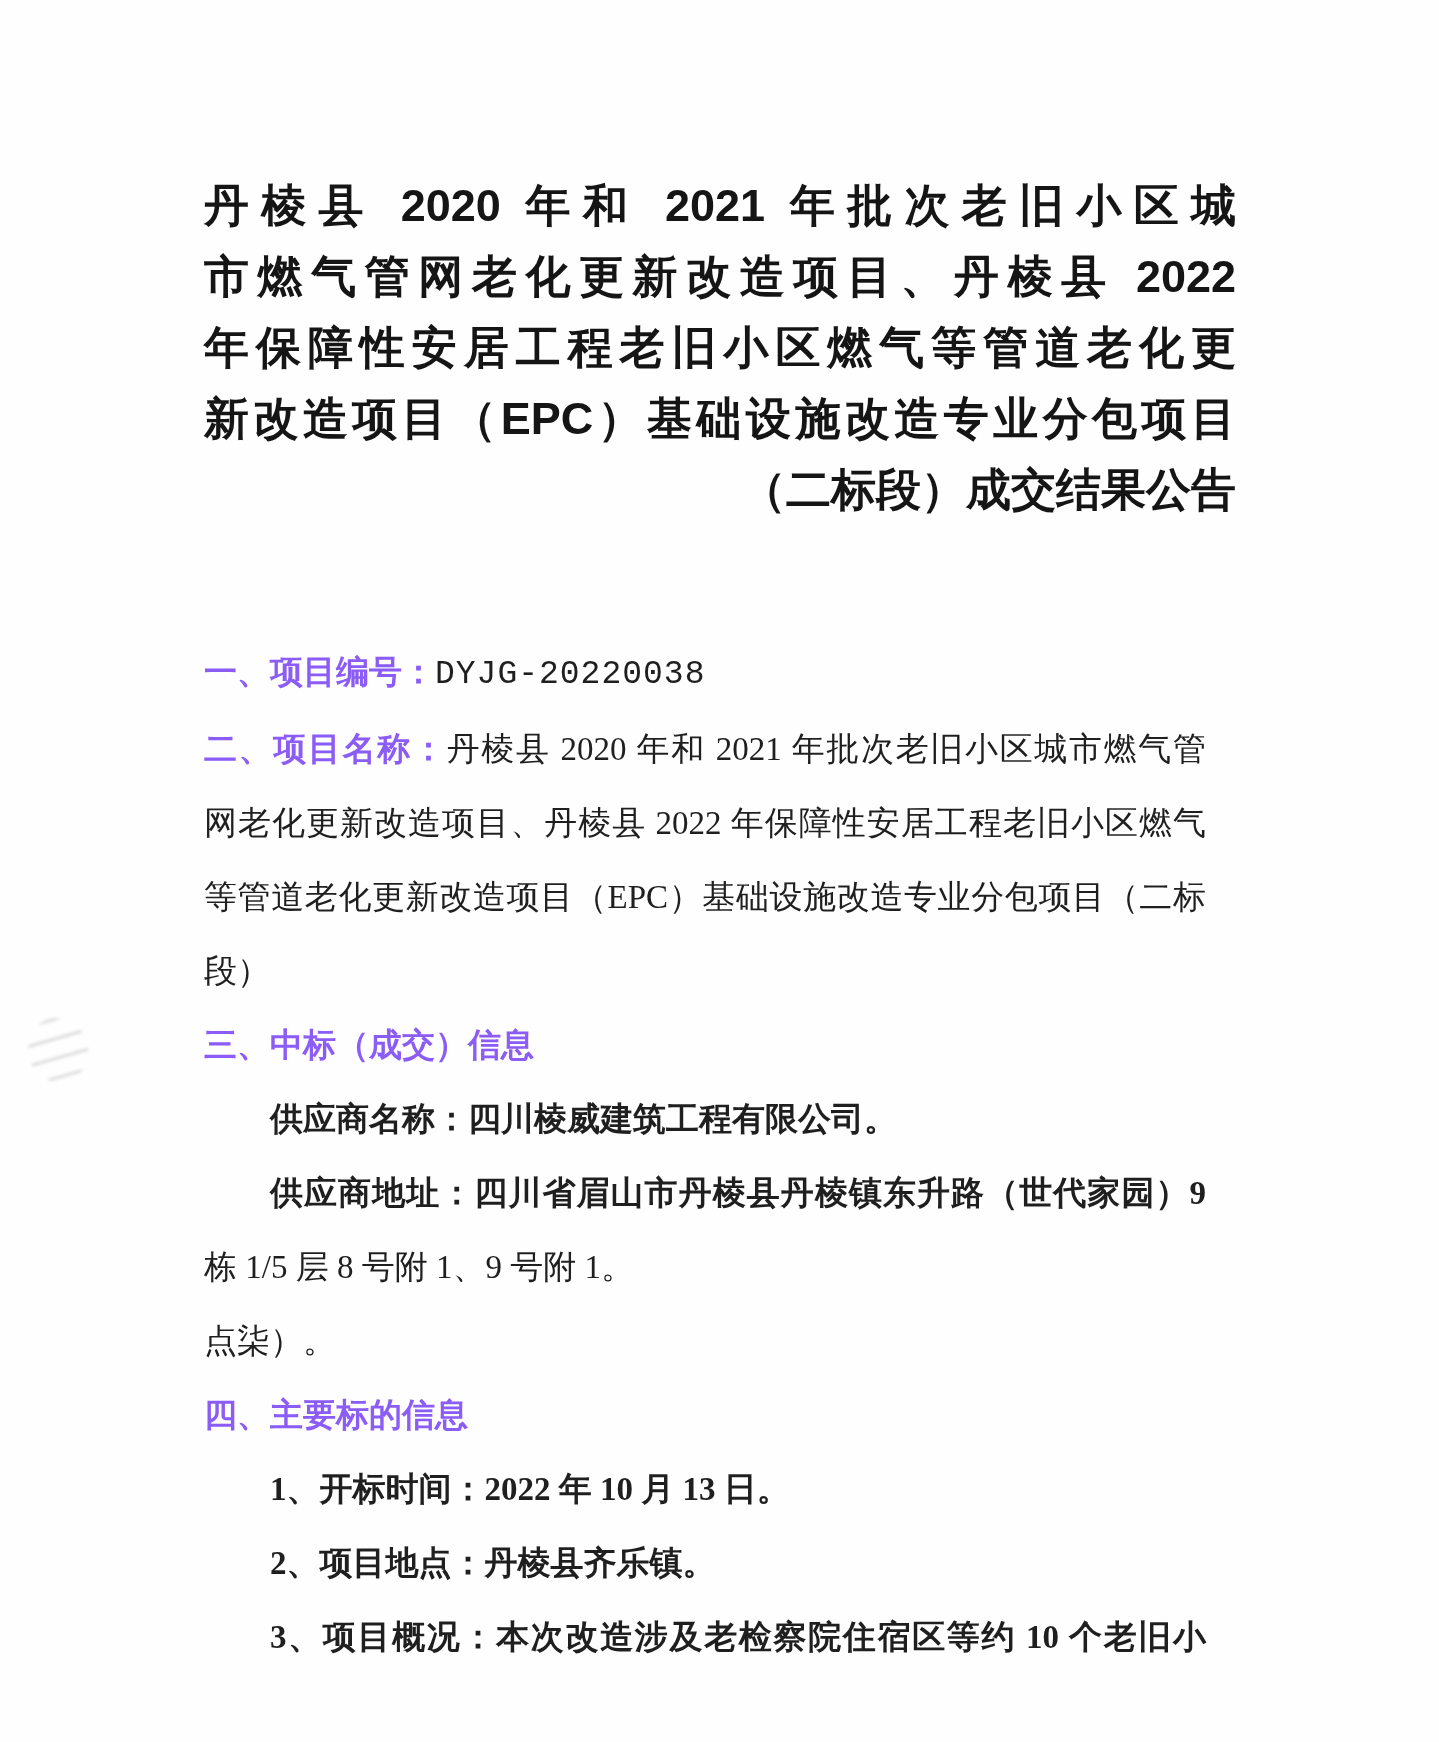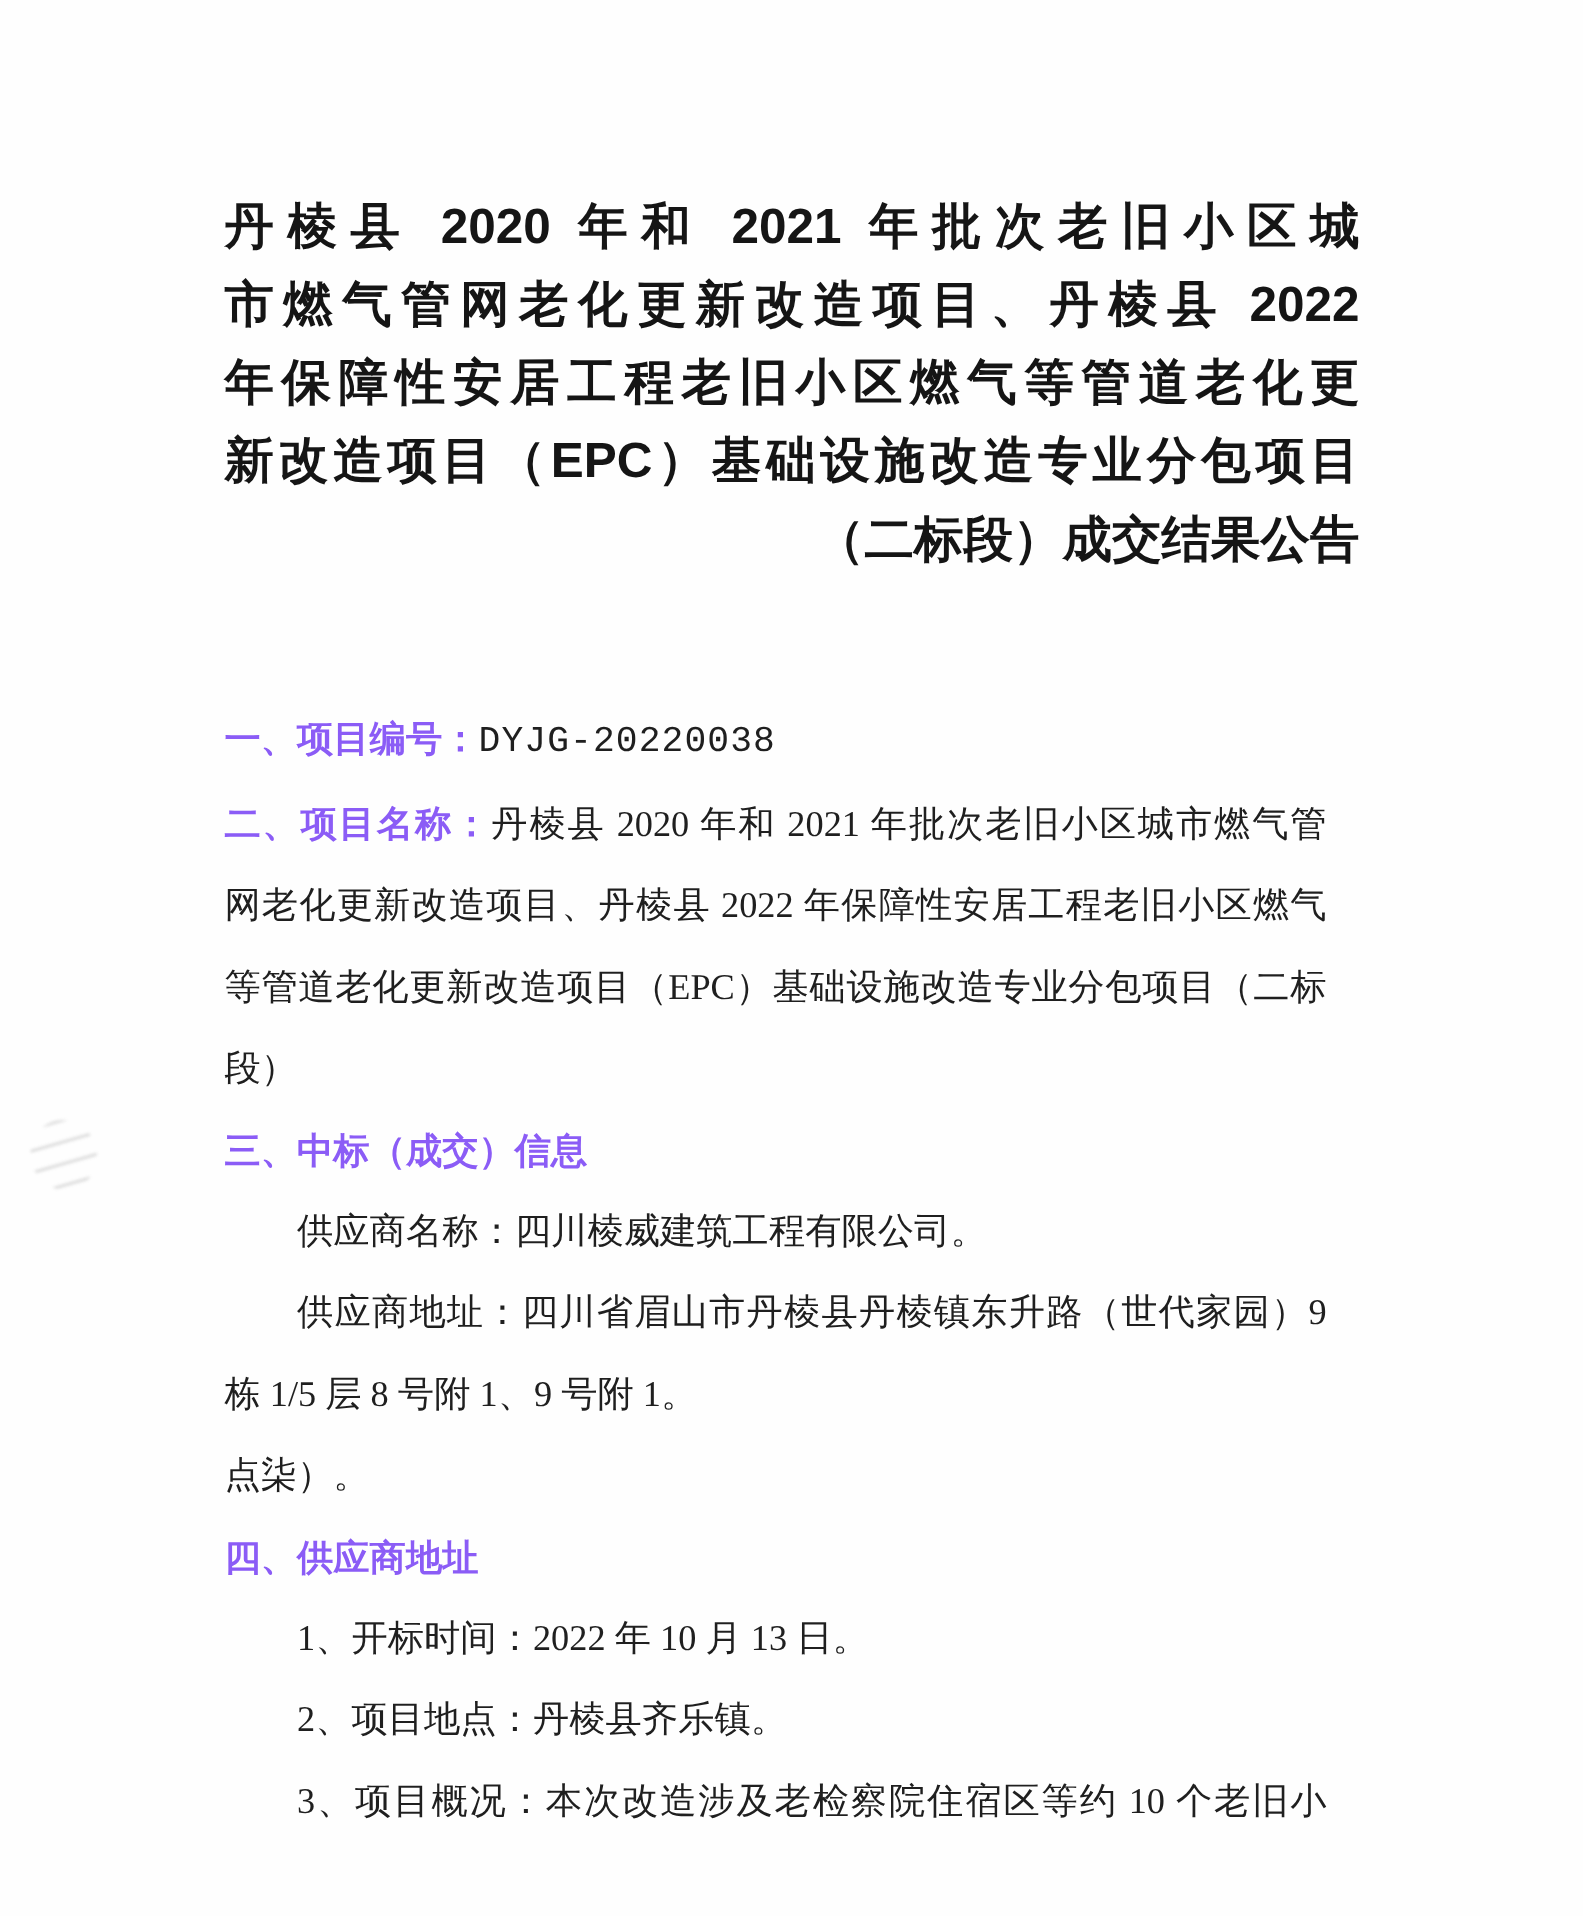--- a/index.html
+++ b/index.html
@@ -34,21 +34,21 @@
   
   .body-block {
     position:absolute;
     left:204px; top:635px; width:1002px;
     font-family:"Liberation Serif", serif;
     font-size:33px;
     line-height:74px;
     color:#1f1f1f;
   }
   .line { box-sizing:border-box; width:100%; }
-  .indent { padding-left:66px; }
+  .indent { padding-left:66px;font-weight:bold; }
   .b {
     font-family:"Liberation Sans", sans-serif;
     font-weight:700;
     color:#8b5cf6;
   }
   .num { font-family:Liberation Mono, monospace; letter-spacing:1px; }
 
   
   .smudge {
     position:absolute;
@@ -92,20 +92,20 @@
     <div class="line jf">等管道老化更新改造项目（EPC）基础设施改造专业分包项目（二标</div>
     <div class="line">段）</div>
 
     <div class="line b">三、中标（成交）信息</div>
 
     <div class="line indent">供应商名称：四川棱威建筑工程有限公司。</div>
     <div class="line indent jf">供应商地址：四川省眉山市丹棱县丹棱镇东升路（世代家园）9</div>
     <div class="line">栋 1/5 层 8 号附 1、9 号附 1。</div>
     <div class="line">点柒）。</div>
 
-    <div class="line b">四、供应商地址</div>
+    <div class="line b">四、主要标的信息</div>
 
     <div class="line indent">1、开标时间：2022 年 10 月 13 日。</div>
     <div class="line indent">2、项目地点：丹棱县齐乐镇。</div>
     <div class="line indent jf">3、项目概况：本次改造涉及老检察院住宿区等约 10 个老旧小</div>
 
   </main>
 </div>
 
 </body></html>

